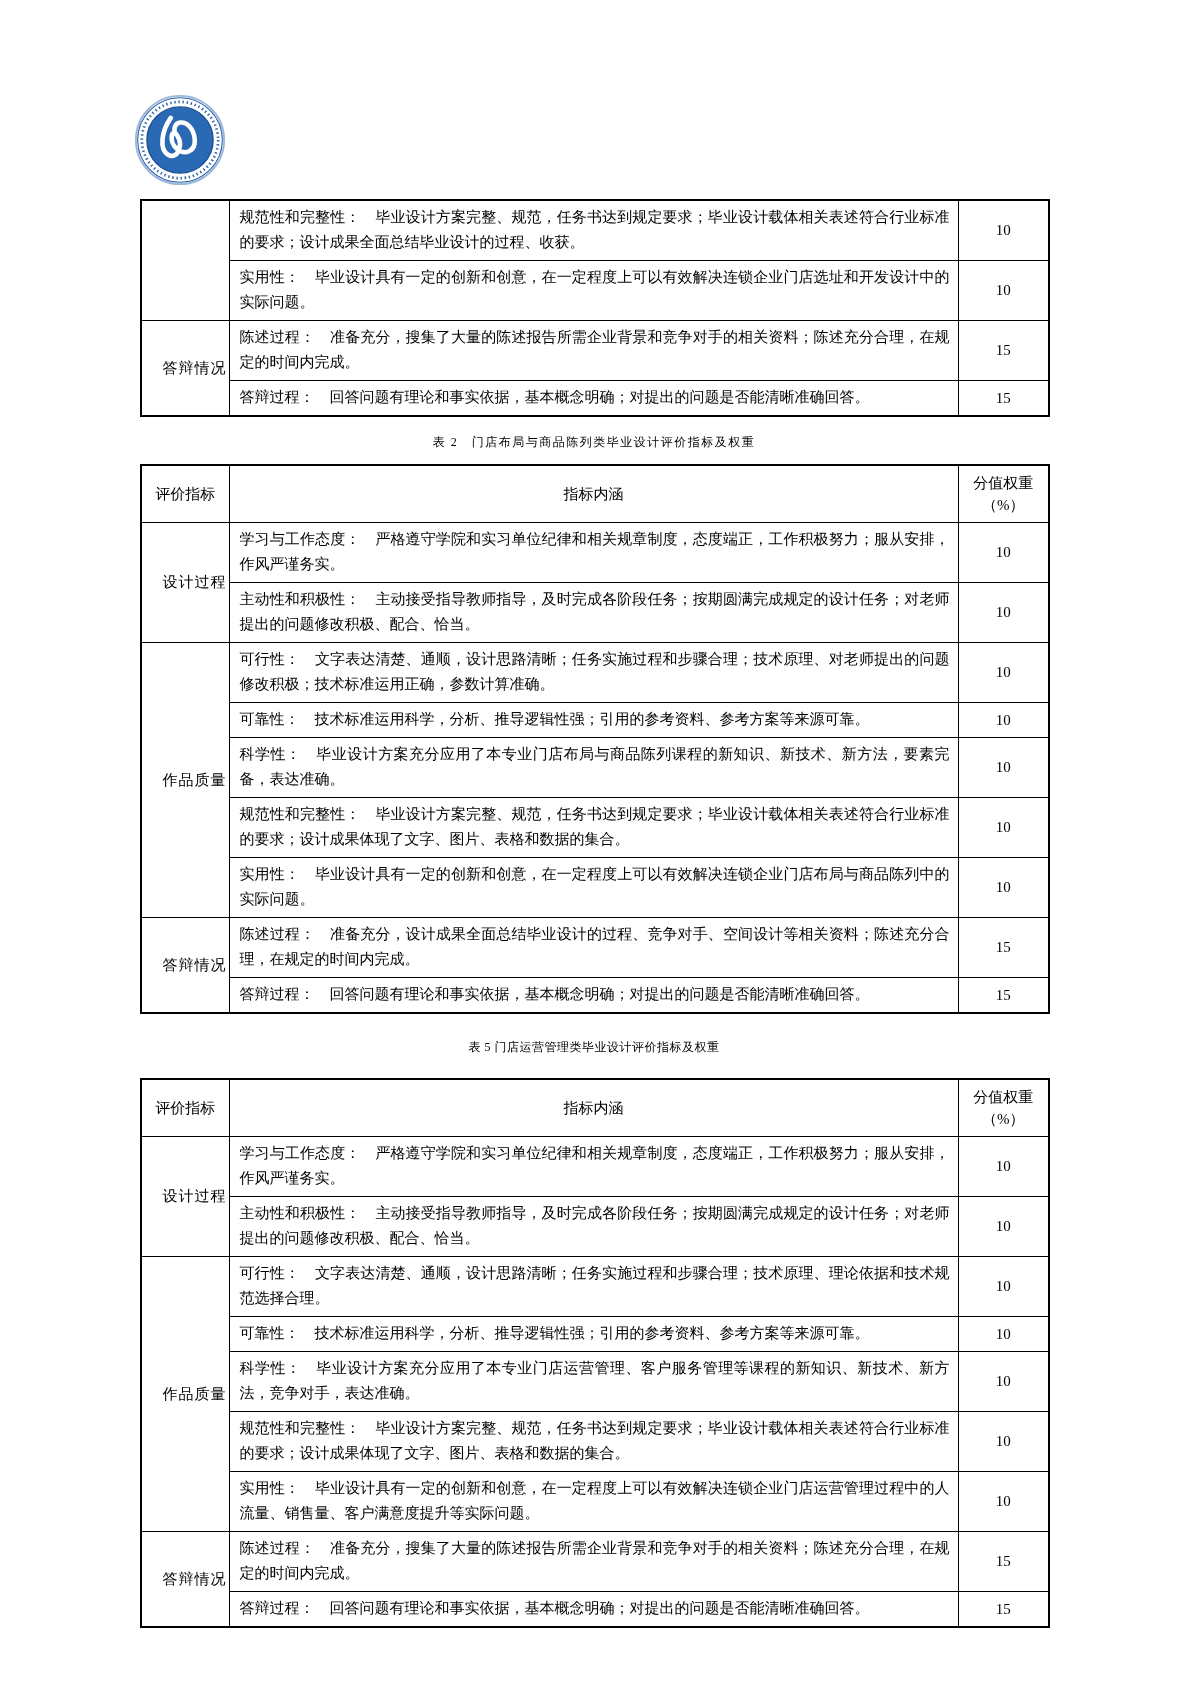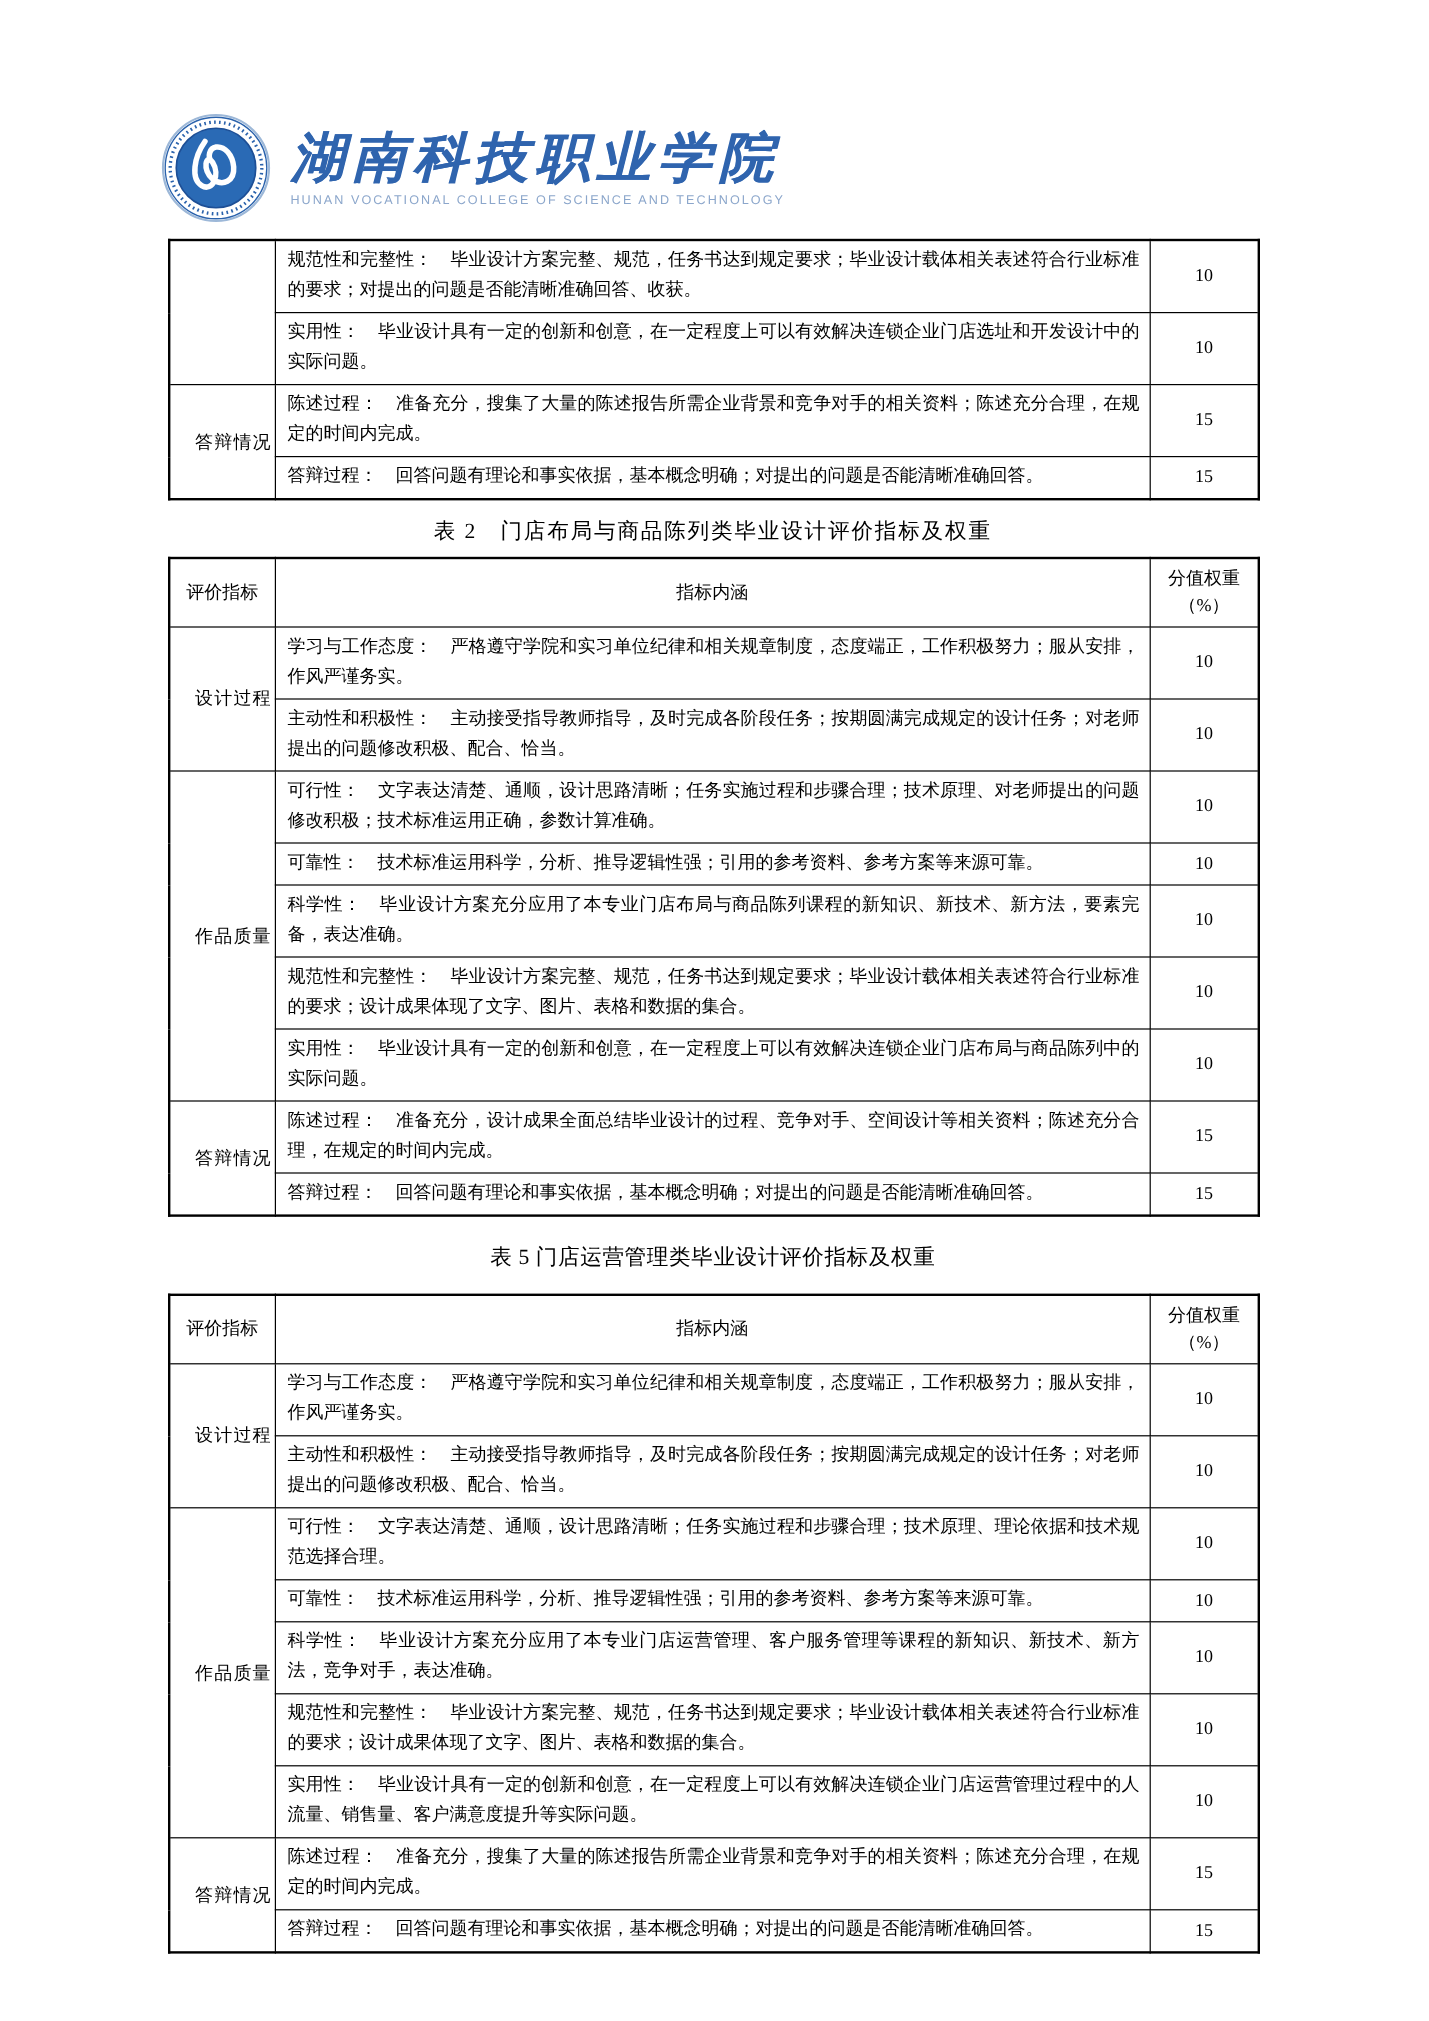--- a/index.html
+++ b/index.html
@@ -43,56 +43,52 @@
   td.cell-content{
     padding:3px 8px 5px 10px;line-height:25px;text-align:justify;
   }
   td.cell-content b{
     font-family:"Liberation Sans","DejaVu Sans",sans-serif;
     font-weight:normal;margin-right:15px;
   }
   td.cell-score{text-align:center;padding:2px;}
   
   .caption{
-    text-align:center;font-size:18px;line-height:24px;
+    text-align:center;font-size:12px;line-height:24px;
     margin:13px 0 10px;letter-spacing:1.5px;font-weight:normal;
   }
   .caption.second{margin:21px 0 19px;letter-spacing:0.5px;}
 </style>
 </head>
 <body>
 
 <div class="page">
 
   <header class="logo">
     <span class="emblem">
       <svg viewBox="0 0 100 100" width="92" height="92" aria-hidden="true">
         <circle cx="50" cy="50" r="48" fill="#ffffff" stroke="#9db8d8" stroke-width="2"></circle>
         <circle cx="50" cy="50" r="46" fill="none" stroke="#2a62ac" stroke-width="1.2"></circle>
         <circle cx="50" cy="50" r="41.5" fill="none" stroke="#2a62ac" stroke-width="3" stroke-dasharray="1.5 3"></circle>
         <circle cx="50" cy="50" r="36" fill="#2a6ab5" stroke="#1d4f96" stroke-width="1.5"></circle>
         <path d="M40 26 C30 40 27 60 37 66 C47 72 54 56 47 45 C41 36 37 52 47 60 C56 67 67 62 66 49 C65 38 58 30 50 31 C44 32 42 40 46 44" fill="none" stroke="#ffffff" stroke-width="5" stroke-linecap="round"></path>
       </svg>
     </span>
-    <span class="logo-text">
-      <span class="logo-cn">湖南科技职业学院</span>
-      <span class="logo-en">HUNAN VOCATIONAL COLLEGE OF SCIENCE AND TECHNOLOGY</span>
-    </span>
   </header>
 
   <table class="eval-table">
       <colgroup>
         <col class="col-cat">
         <col class="col-content">
         <col class="col-score">
       </colgroup>
       <tbody>
         <tr>
           <td class="cell-cat" rowspan="2"></td>
-          <td class="cell-content"><b>规范性和完整性：</b><span>毕业设计方案完整、规范，任务书达到规定要求；毕业设计载体相关表述符合行业标准的要求；对提出的问题是否能清晰准确回答、收获。</span></td>
+          <td class="cell-content"><b>规范性和完整性：</b><span>毕业设计方案完整、规范，任务书达到规定要求；毕业设计载体相关表述符合行业标准的要求；设计成果全面总结毕业设计的过程、收获。</span></td>
           <td class="cell-score">10</td>
         </tr>
         <tr>
           <td class="cell-content"><b>实用性：</b><span>毕业设计具有一定的创新和创意，在一定程度上可以有效解决连锁企业门店选址和开发设计中的实际问题。</span></td>
           <td class="cell-score">10</td>
         </tr>
         <tr>
           <td class="cell-cat" rowspan="2">答辩情况</td>
           <td class="cell-content"><b>陈述过程：</b><span>准备充分，搜集了大量的陈述报告所需企业背景和竞争对手的相关资料；陈述充分合理，在规定的时间内完成。</span></td>
           <td class="cell-score">15</td>

